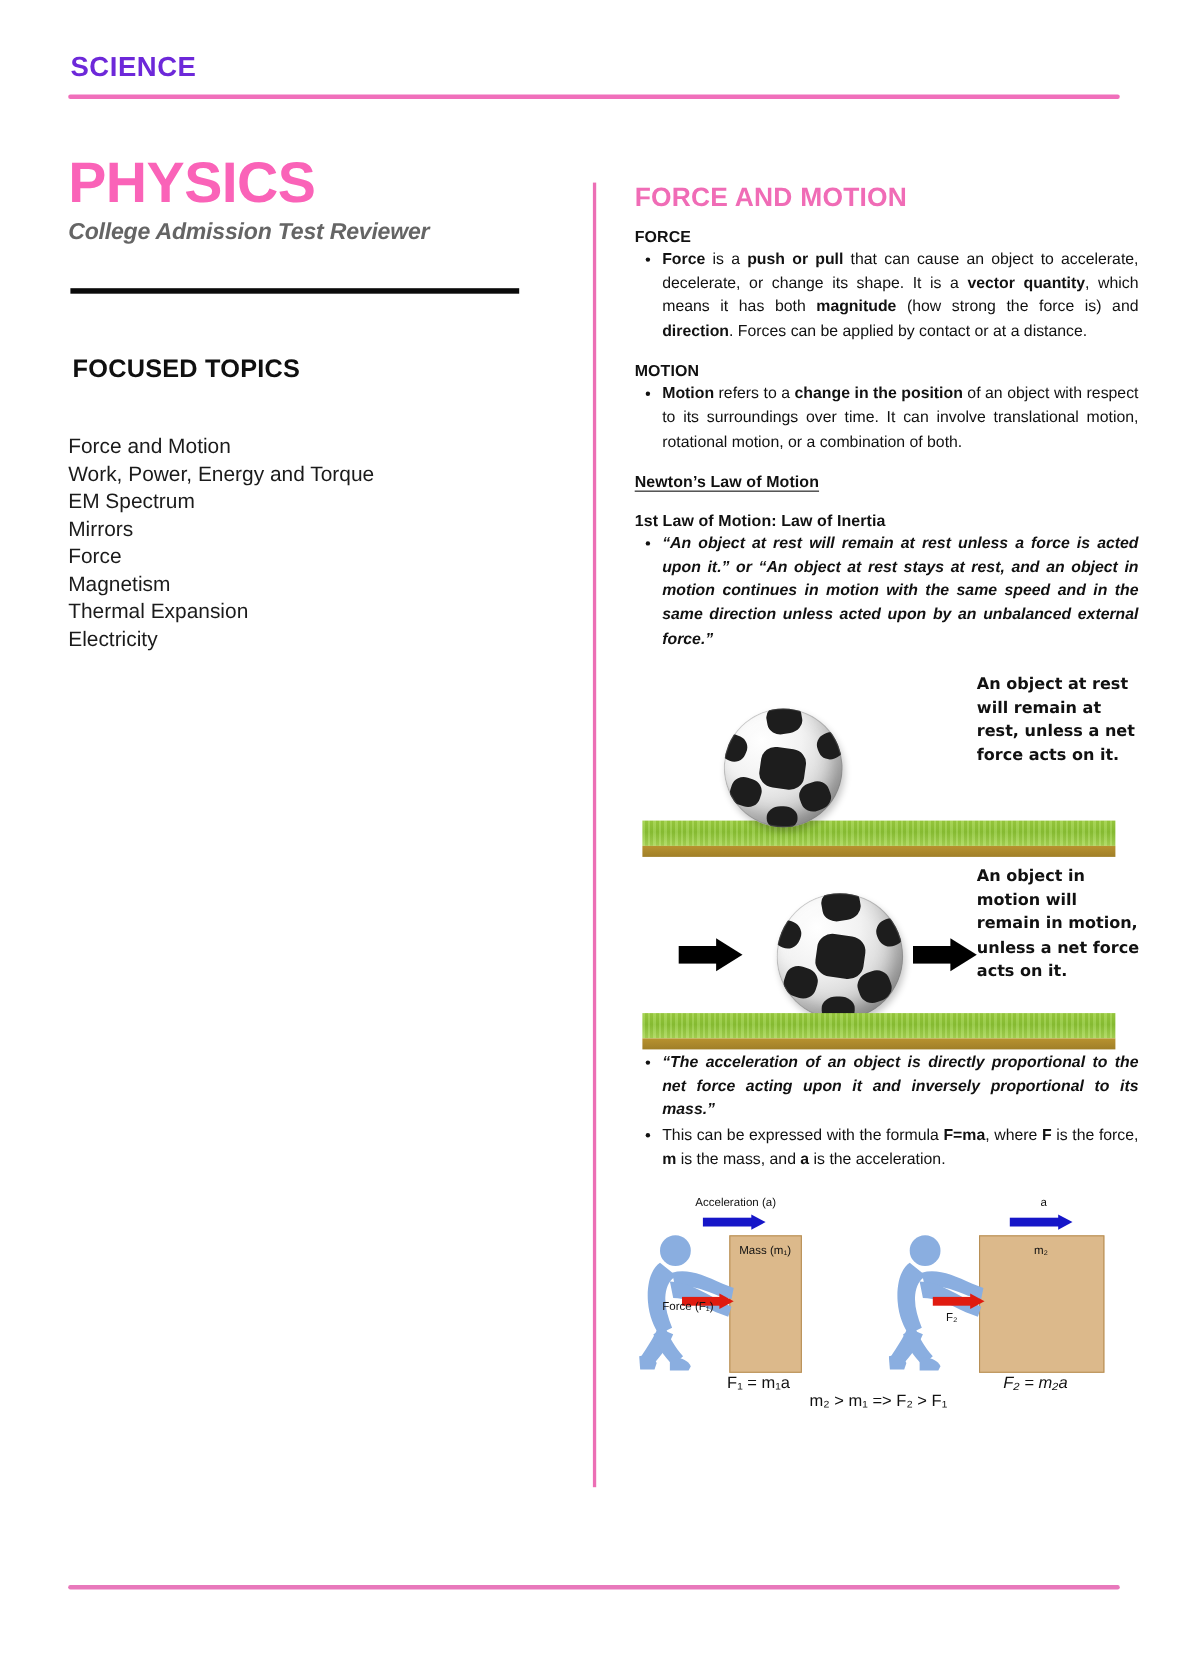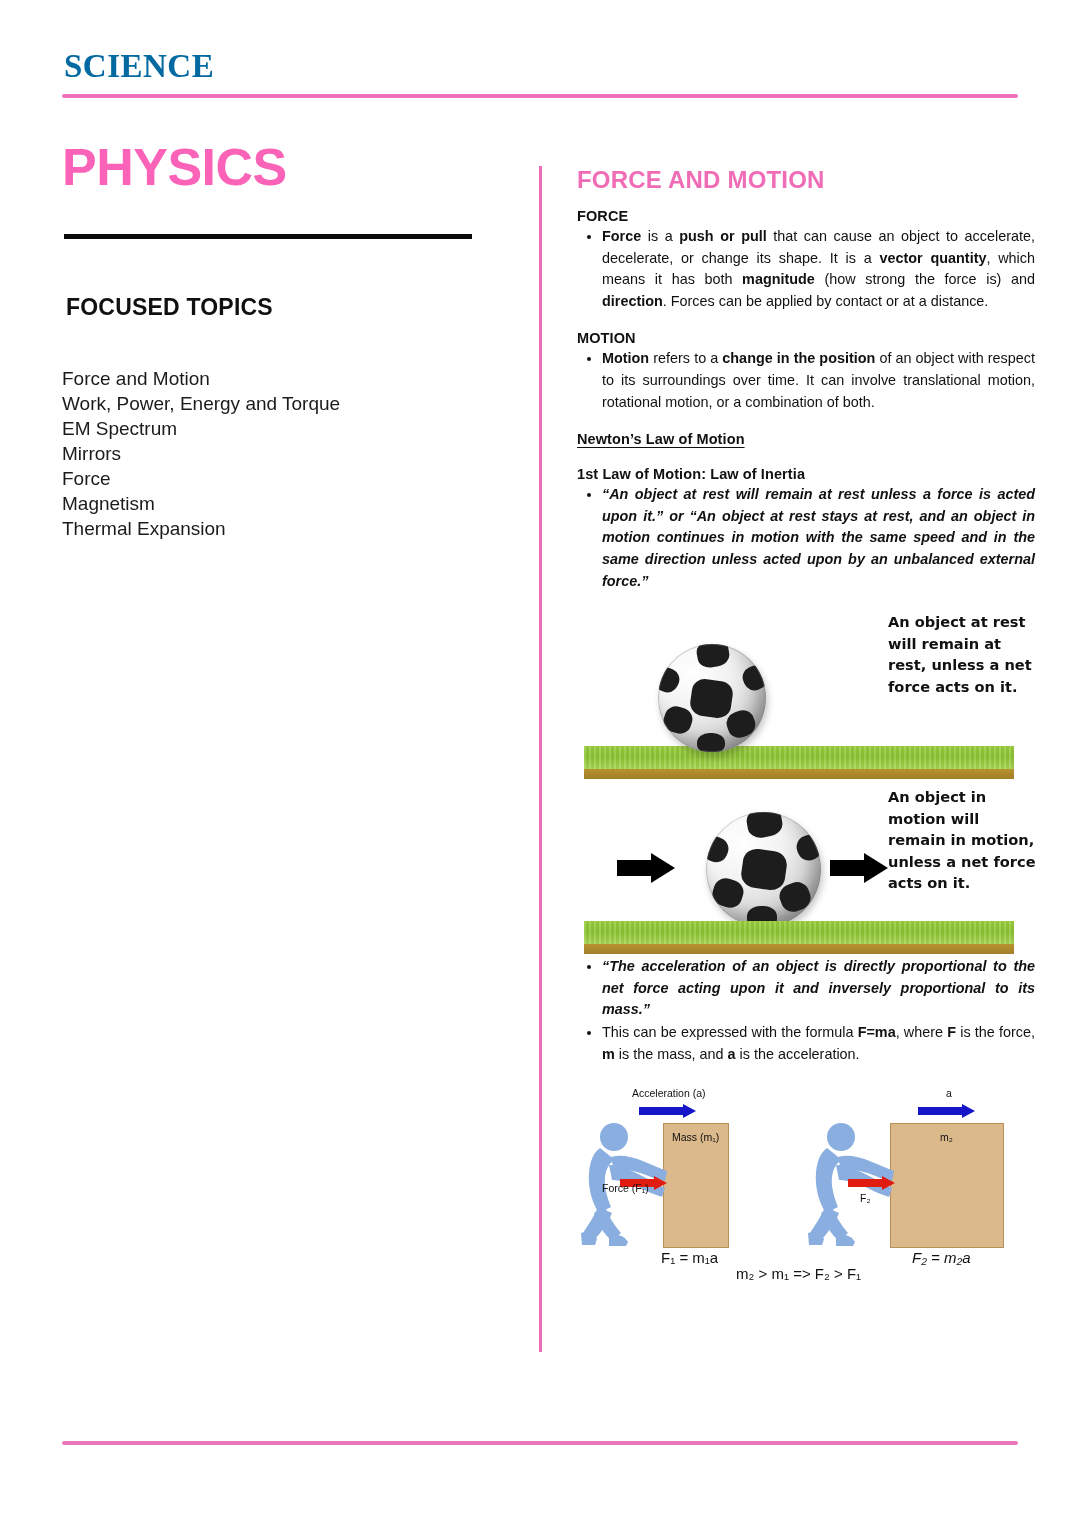--- a/index.html
+++ b/index.html
@@ -15,27 +15,26 @@
     overflow: hidden;
   }
 
   
   .page-header {
     position: absolute;
     left: 62px; top: 48px;
     width: 956px;
   }
   .page-header .kicker {
-    font-size: 33px;
+    font-size: 25px;
     font-weight: bold;
     letter-spacing: 0.5px;
-    color: #0369a1;
+    color: #6d28d9;
     line-height: 1.1;
     margin: 0 0 10px 2px;
-    font-family: Liberation Serif, serif;
   }
   .rule-pink-top {
     height: 4px;
     background: #f06fbb;
     width: 956px;
     border-radius: 2px;
   }
   .rule-pink-bottom {
     position: absolute;
     left: 62px; top: 1441px;
@@ -304,33 +303,35 @@
 <body>
 
 <div class="page-header">
   <div class="kicker">SCIENCE</div>
   <div class="rule-pink-top"></div>
 </div>
 
 <div class="col-left">
 
   <h1 class="title-main">PHYSICS</h1>
+  <div class="title-sub">College Admission Test Reviewer</div>
 
   <div class="rule-black"></div>
 
   <div class="topics-heading">FOCUSED TOPICS</div>
 
   <ul class="topics-list">
     <li>Force and Motion</li>
     <li>Work, Power, Energy and Torque</li>
     <li>EM Spectrum</li>
     <li>Mirrors</li>
     <li>Force</li>
     <li>Magnetism</li>
     <li>Thermal Expansion</li>
+    <li>Electricity</li>
   </ul>
 </div>
 
 <div class="divider-vert"></div>
 
 <div class="col-right">
 
   <div class="section-title">FORCE AND MOTION</div>
 
   <div class="sub-head">FORCE</div>

